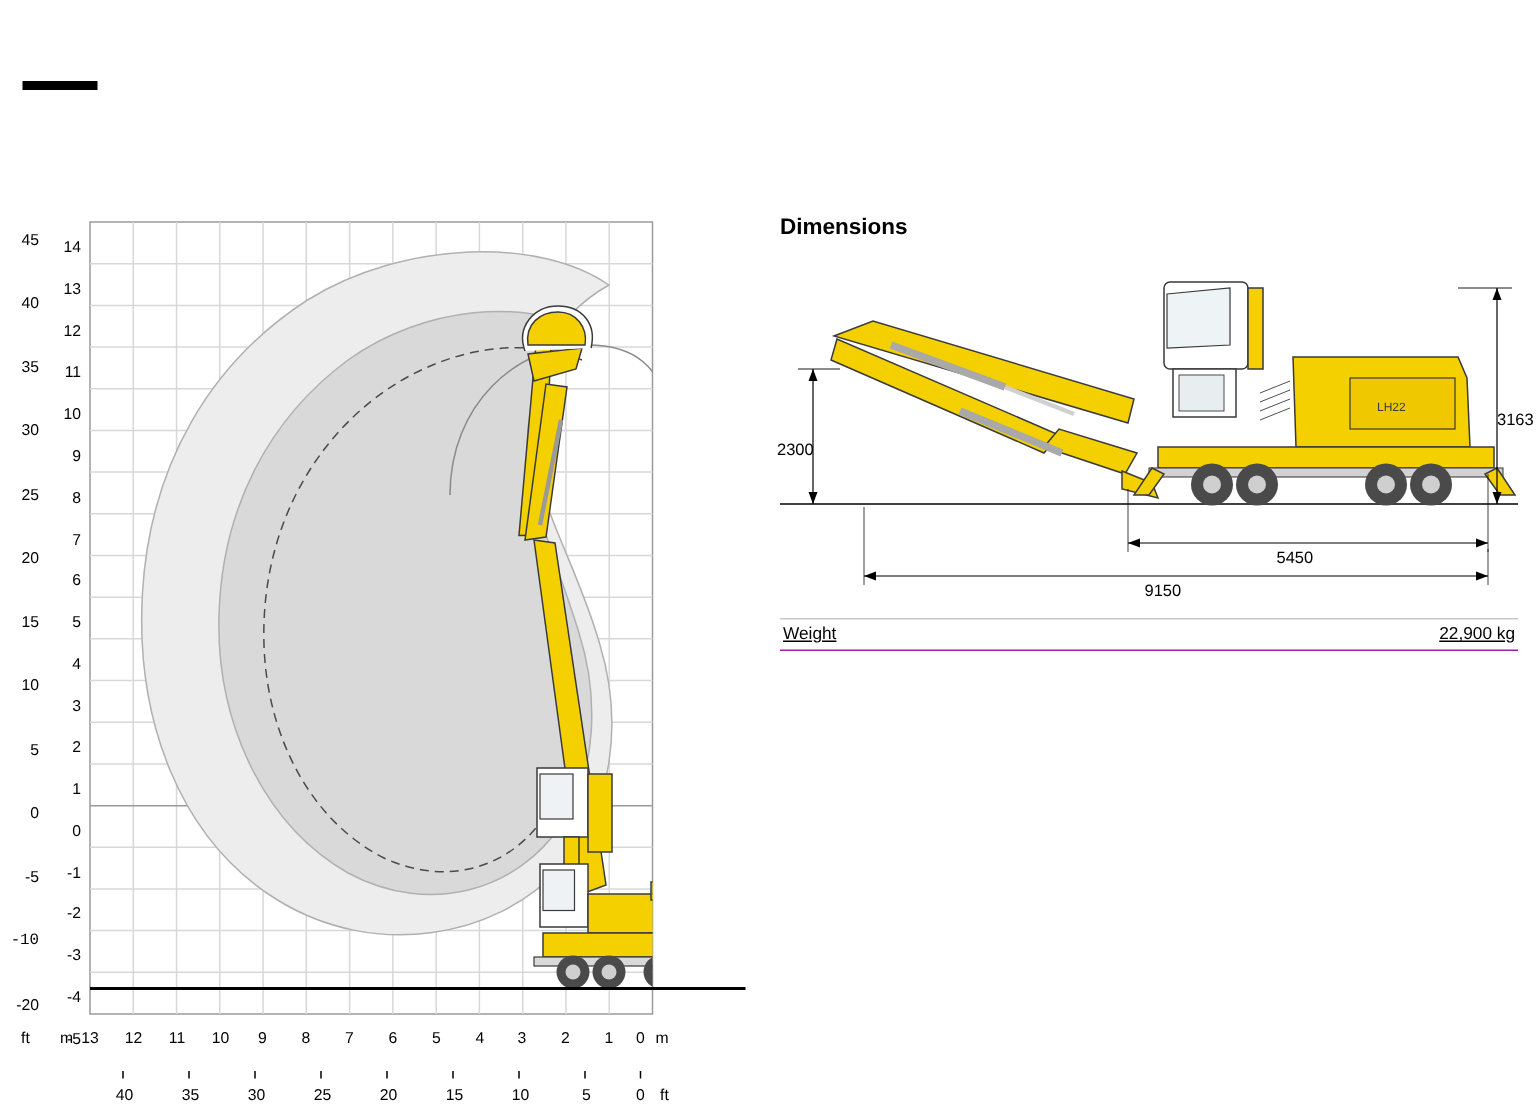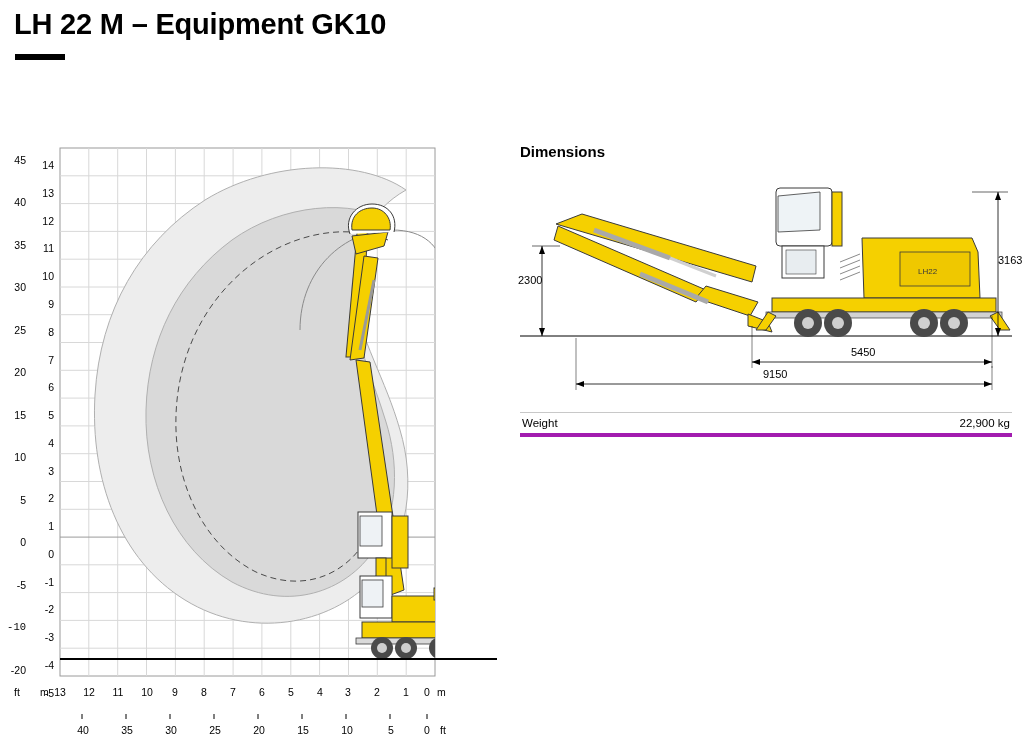--- a/index.html
+++ b/index.html
@@ -37,40 +37,39 @@
   .xlab-ft { position: absolute; font-size: 10.5px; text-align: center; width: 24px; }
   .unit-m { position: absolute; font-size: 10.5px; }
   .unit-ft { position: absolute; font-size: 10.5px; }
 
   
   .right { position: absolute; left: 520px; top: 143px; width: 492px; }
   .section-title { font-size: 15px; font-weight: bold; margin: 0 0 6px 0; }
 
   .dims-box { position: relative; width: 492px; height: 235px; }
 
-  .dim-text { position: absolute; font-size: 11px; color: #000; white-space: nowrap; }
+  .dim-text { position: absolute; font-size: 11px; color: #000; white-space: nowrap; margin-top: 20px; }
 
   .opw { position: absolute; left: 520px; top: 412px; width: 492px; }
   .opw p {
     font-size: 11.5px; line-height: 15.5px; margin: 6px 0 10px 0;
     color: #000;
   }
   .weight-row {
     display: flex; justify-content: space-between; align-items: center;
-    border-top: 1px solid #c8c8c8; border-bottom: 4px solid #a21caf;
-    padding: 4px 2px 4px 2px; font-size: 11.5px;
+    border-top: 1px solid #c8c8c8; border-bottom: 1px solid #a21caf;
+    padding: 4px 2px 4px 2px; font-size: 11.5px; text-decoration: underline;
   }
   svg { display: block; }
 </style>
 </head>
 <body>
 
 <div class="page">
 
-  <div class="title">LH 22 M – Equipment GK10</div>
   <div class="title-rule"></div>
 
   <div class="chart-wrap">
 
     <svg width="500" height="600" viewBox="0 0 500 600">
 
       <defs>
         <clipPath id="plotclip">
             <rect x="60" y="18" width="375" height="528"></rect>
           </clipPath>

